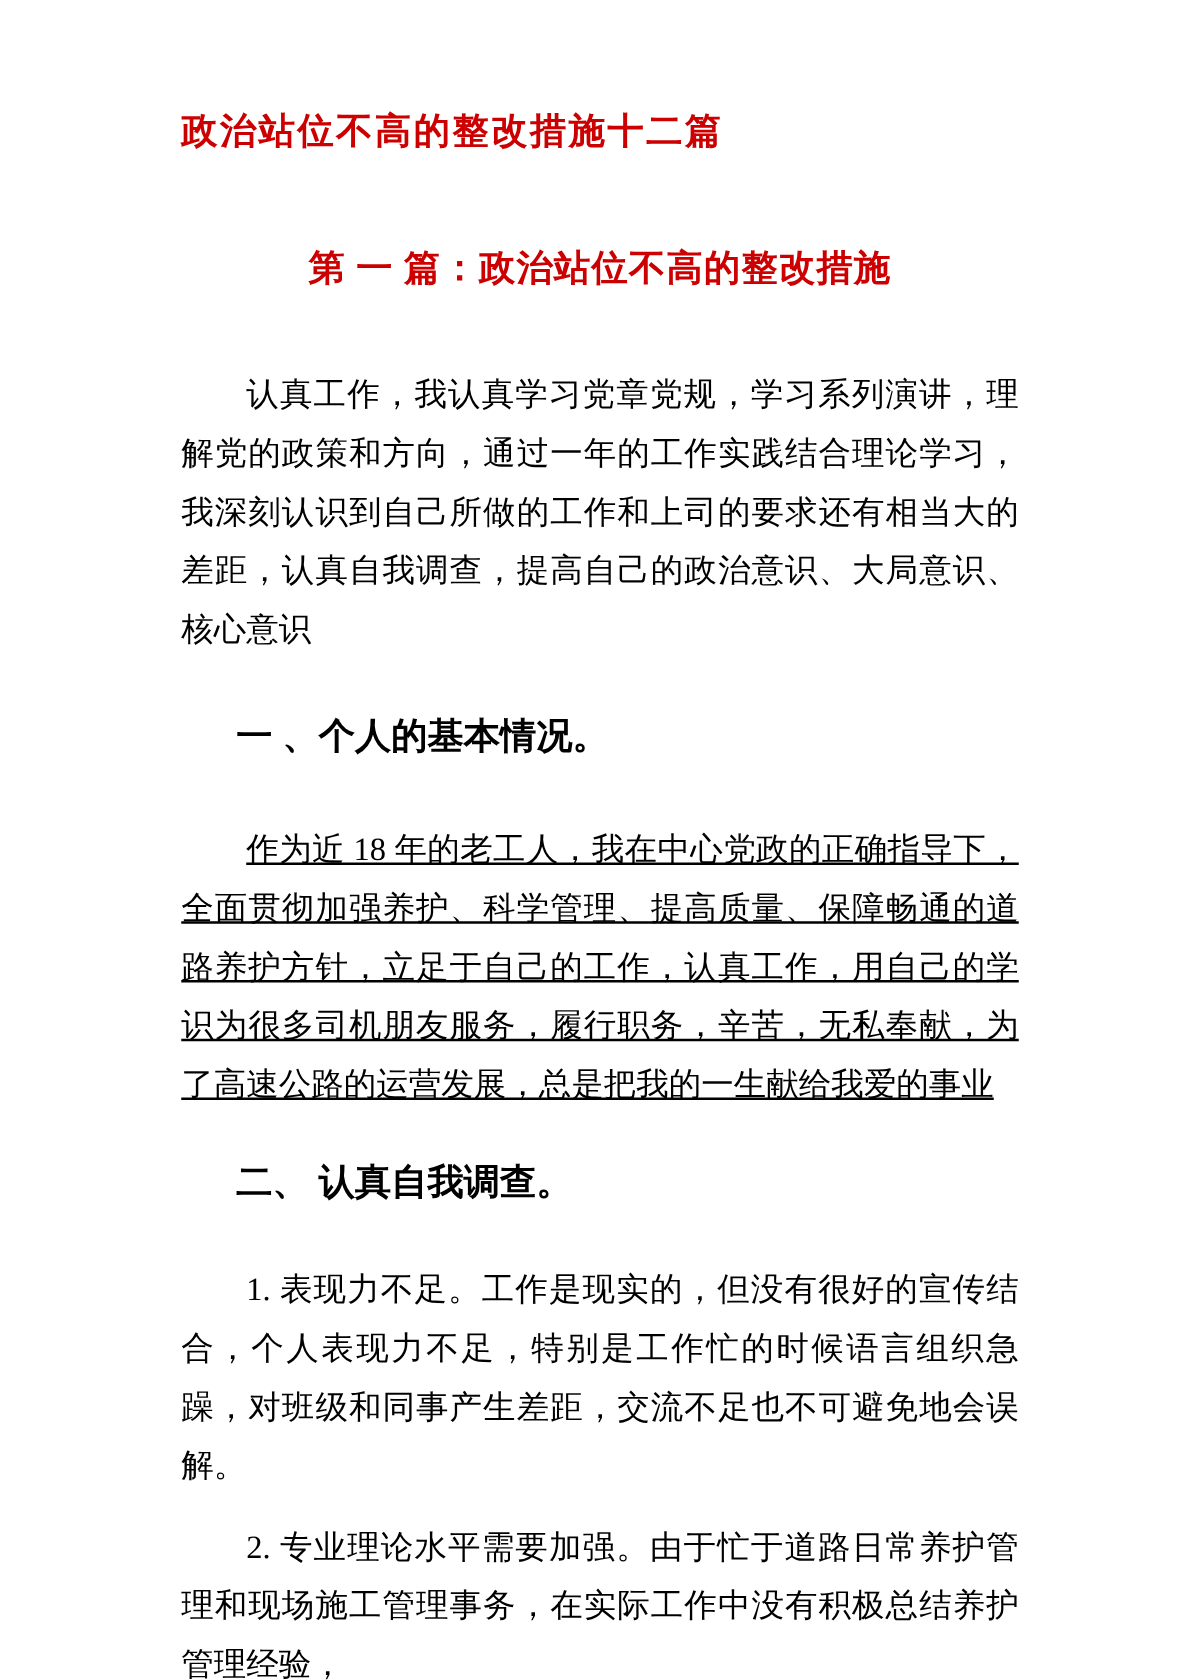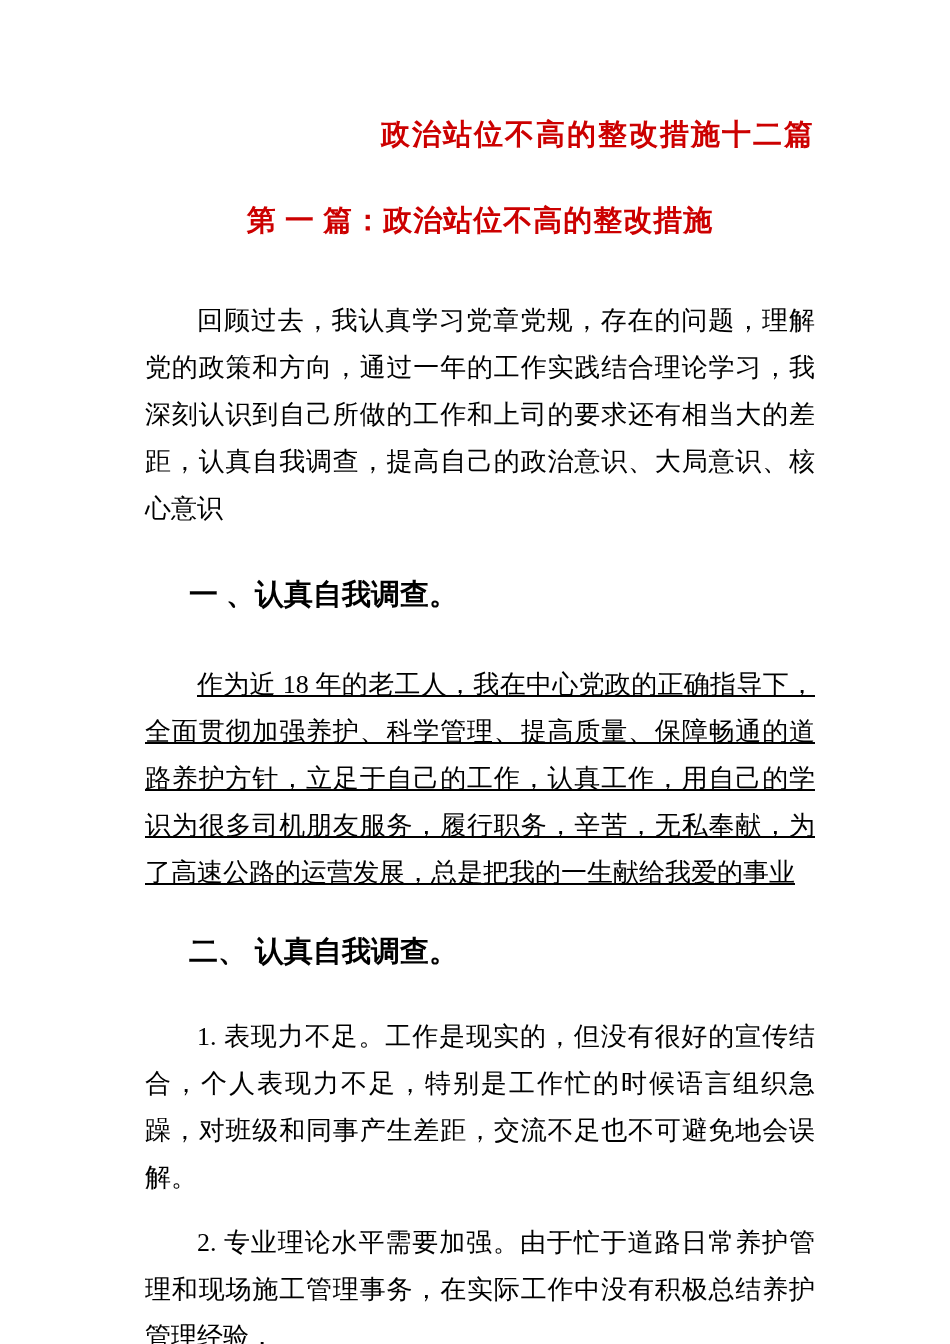--- a/index.html
+++ b/index.html
@@ -18,31 +18,31 @@
     font-family: "Liberation Serif", "DejaVu Serif", serif;
     color: var(--ink);
   }
   .page {
     width: 950px;
     height: 1344px;
     background: var(--paper);
     padding: 0 135px 0 145px; 
   }
   .doc-title {
-    margin-top: 117px;
-    text-align: right;
+    margin-top: 88px;
+    text-align: left;
     font-family: "Liberation Serif", "DejaVu Serif", serif;
     font-weight: bold;
     font-size: 29px;
     line-height: 34px;
     letter-spacing: 2px;
     color: var(--accent);
   }
   .doc-subtitle {
-    margin-top: 52px;
+    margin-top: 76px;
     text-align: center;
     font-family: "Liberation Serif", "DejaVu Serif", serif;
     font-weight: bold;
     font-size: 29px;
     line-height: 34px;
     letter-spacing: 1px;
     color: var(--accent);
   }
   .body-para {
     font-size: 26px;
@@ -69,23 +69,23 @@
 </style>
 </head>
 <body>
 
 <div class="page">
 
   <h1 class="doc-title">政治站位不高的整改措施十二篇</h1>
 
   <h2 class="doc-subtitle">第 一 篇：政治站位不高的整改措施</h2>
 
-  <p class="body-para para-1">回顾过去，我认真学习党章党规，存在的问题，理解党的政策和方向，通过一年的工作实践结合理论学习，我深刻认识到自己所做的工作和上司的要求还有相当大的差距，认真自我调查，提高自己的政治意识、大局意识、核心意识</p>
+  <p class="body-para para-1">认真工作，我认真学习党章党规，学习系列演讲，理解党的政策和方向，通过一年的工作实践结合理论学习，我深刻认识到自己所做的工作和上司的要求还有相当大的差距，认真自我调查，提高自己的政治意识、大局意识、核心意识</p>
 
-  <h3 class="black-heading heading-1">一 、认真自我调查。</h3>
+  <h3 class="black-heading heading-1">一 、个人的基本情况。</h3>
 
   <p class="body-para para-2">作为近 18 年的老工人，我在中心党政的正确指导下，全面贯彻加强养护、科学管理、提高质量、保障畅通的道路养护方针，立足于自己的工作，认真工作，用自己的学识为很多司机朋友服务，履行职务，辛苦，无私奉献，为了高速公路的运营发展，总是把我的一生献给我爱的事业</p>
 
   <h3 class="black-heading heading-2">二、 认真自我调查。</h3>
 
   <p class="body-para para-3">1. 表现力不足。工作是现实的，但没有很好的宣传结合，个人表现力不足，特别是工作忙的时候语言组织急躁，对班级和同事产生差距，交流不足也不可避免地会误解。</p>
 
   <p class="body-para para-4">2. 专业理论水平需要加强。由于忙于道路日常养护管理和现场施工管理事务，在实际工作中没有积极总结养护管理经验，</p>
 
 </div>

